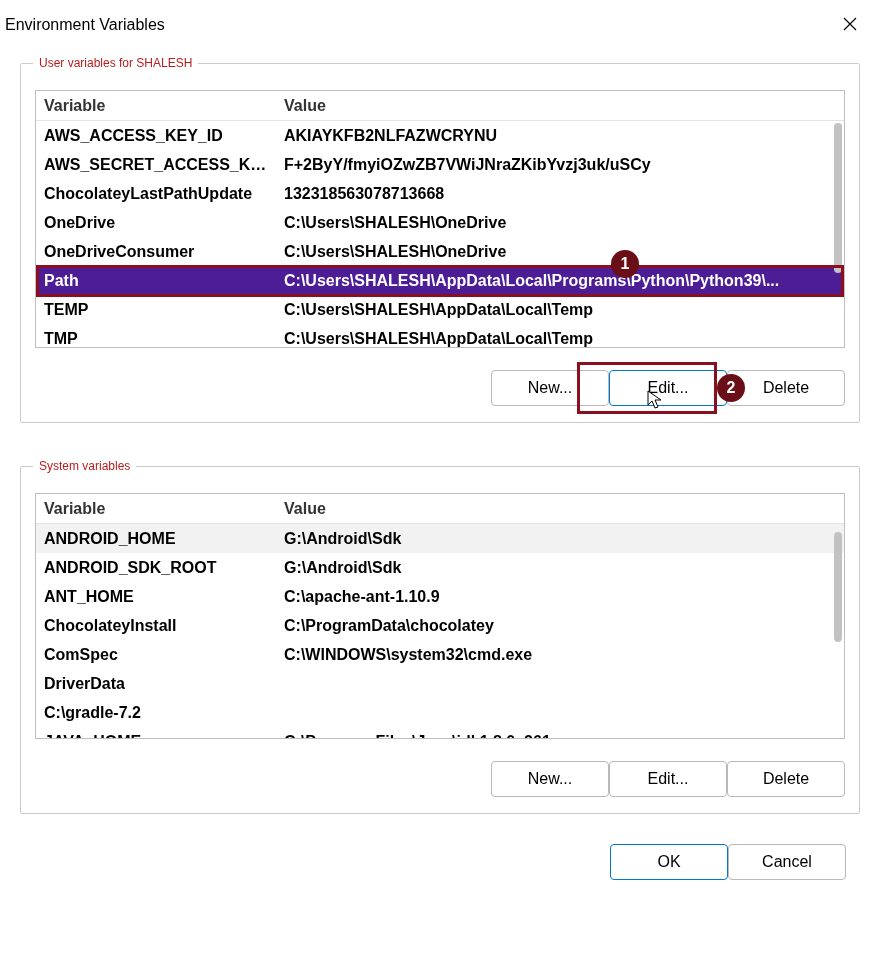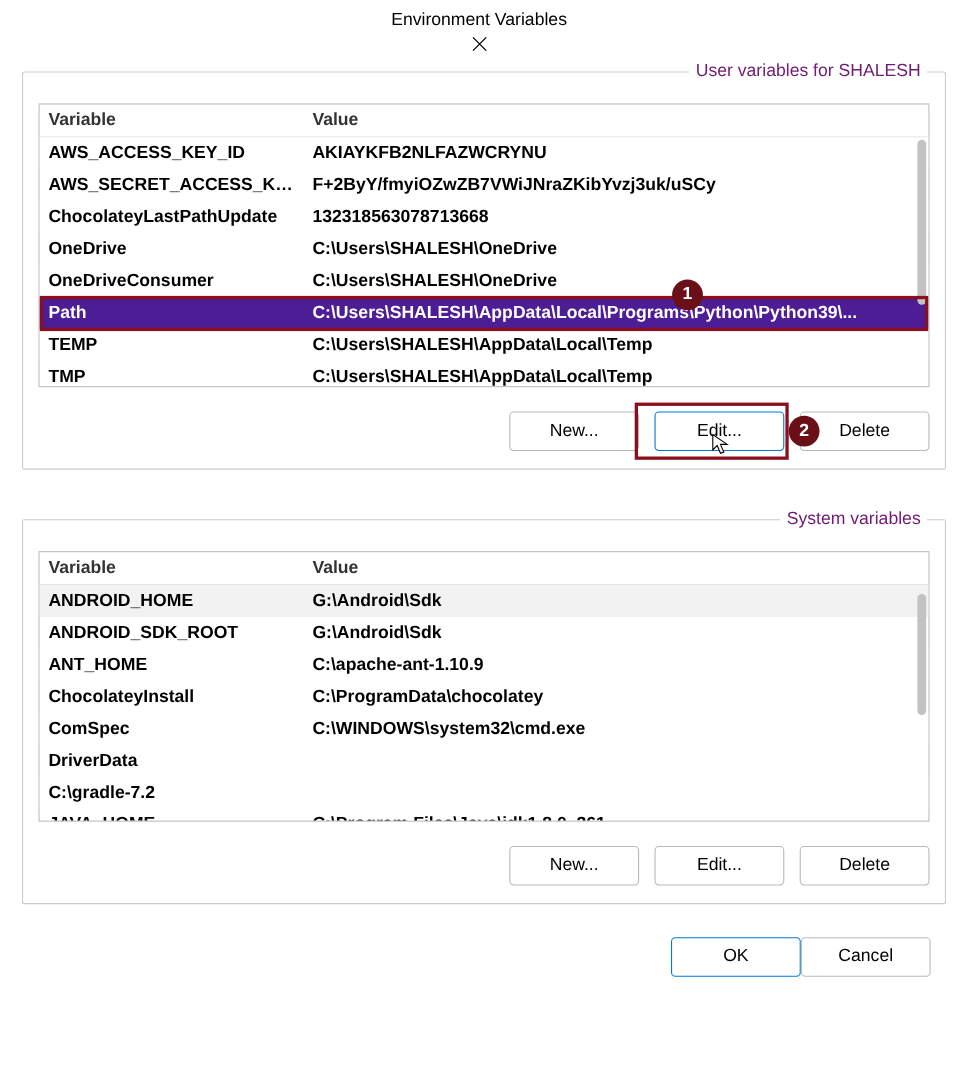--- a/index.html
+++ b/index.html
@@ -12,40 +12,38 @@
     height: 973px;
     overflow: hidden;
     position: relative;
   }
   .titlebar {
     display: flex;
     justify-content: space-between;
     align-items: center;
     padding: 10px 14px 6px 5px;
     height: 46px;
-    flex-direction: column;
   }
   .titlebar .title { font-size: 16px; }
   .close-x { font-size: 18px; line-height: 1; padding: 4px 8px; cursor: default; }
 
   .content { padding: 10px 20px 0 20px; }
 
   fieldset.group {
     border: 1px solid #ccc;
     border-radius: 2px;
     padding: 20px 14px 16px 14px;
     margin-bottom: 36px;
     position: relative;
   }
   fieldset.group legend {
     padding: 0 6px;
-    font-size: 16px;
-    color: #701a75;
+    font-size: 12px;
+    color: #b91c1c;
     margin-left: -2px;
-    text-align: right;
   }
 
   .list {
     border: 1px solid #bfbfbf;
     height: 258px;
     overflow: hidden;
     position: relative;
     background: #fff;
   }
   .list-inner { height: 100%; overflow-y: hidden; }
@@ -74,21 +72,20 @@
     right: 2px; top: 32px;
     width: 8px; height: 150px;
     background: #c2c2c2;
     border-radius: 4px;
   }
   .scrollbar.sys { top: 38px; height: 110px; }
 
   .btnrow {
     display: flex;
     justify-content: flex-end;
-    gap: 14px;
     margin-top: 22px;
     position: relative;
   }
   button.btn {
     width: 118px;
     height: 36px;
     background: #fff;
     border: 1px solid #b9b9b9;
     border-radius: 4px;
     font-size: 16px;

